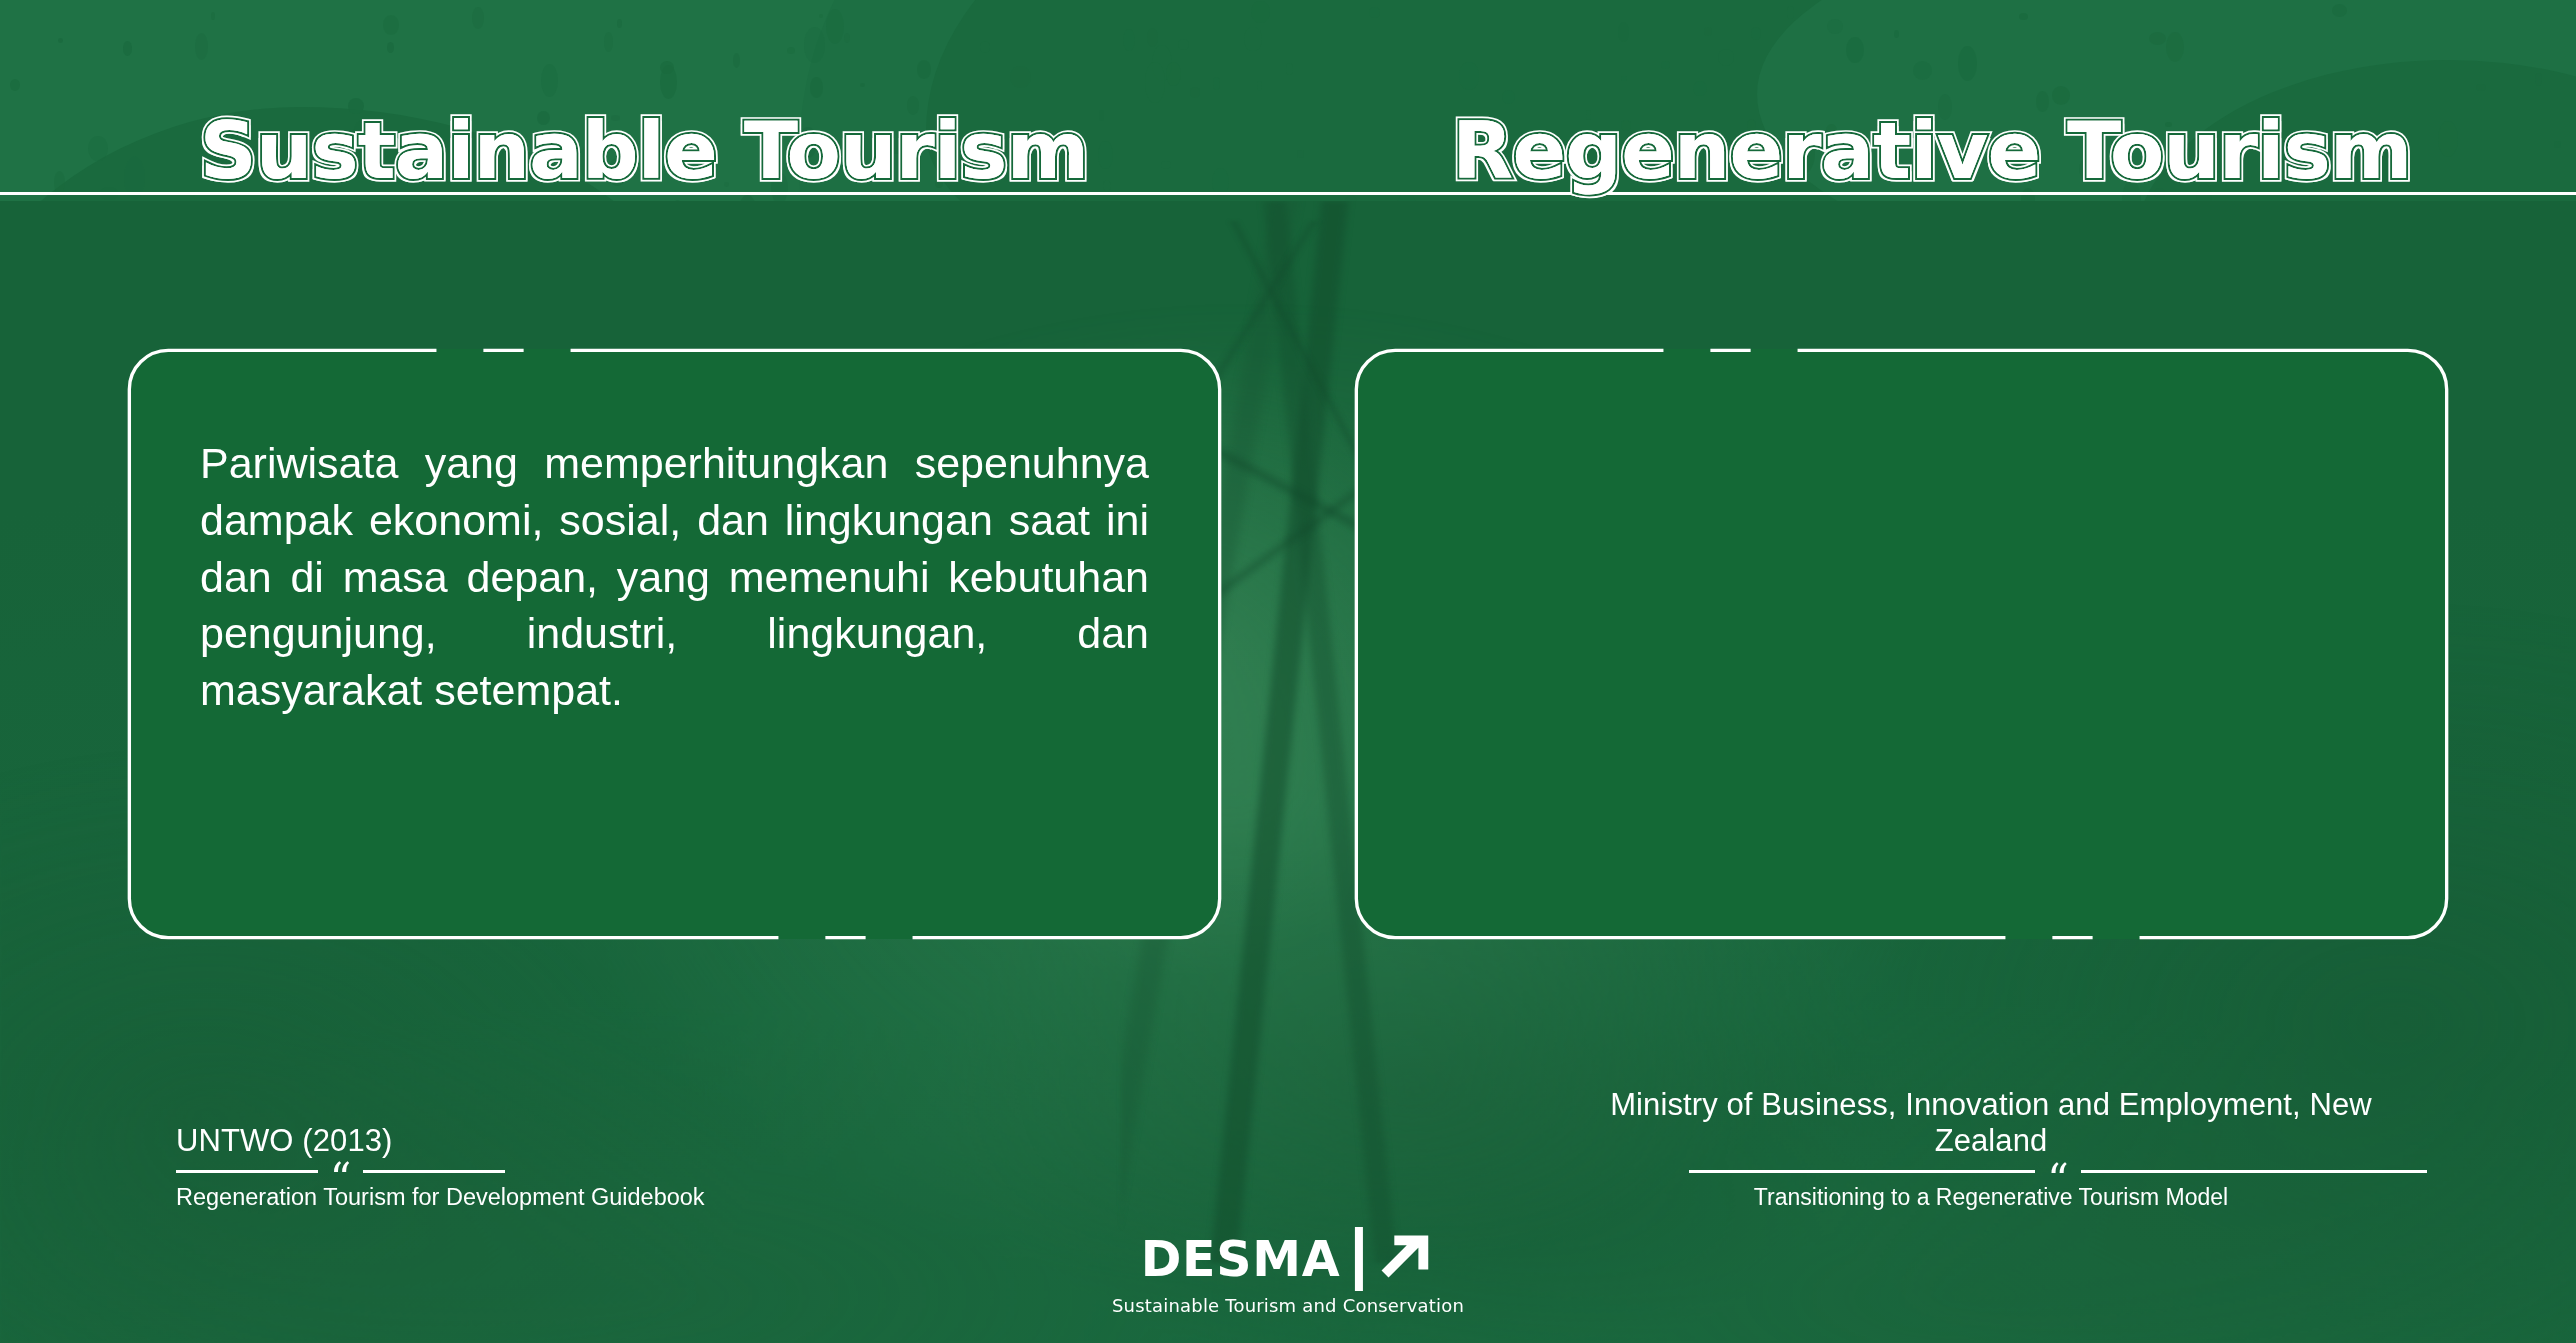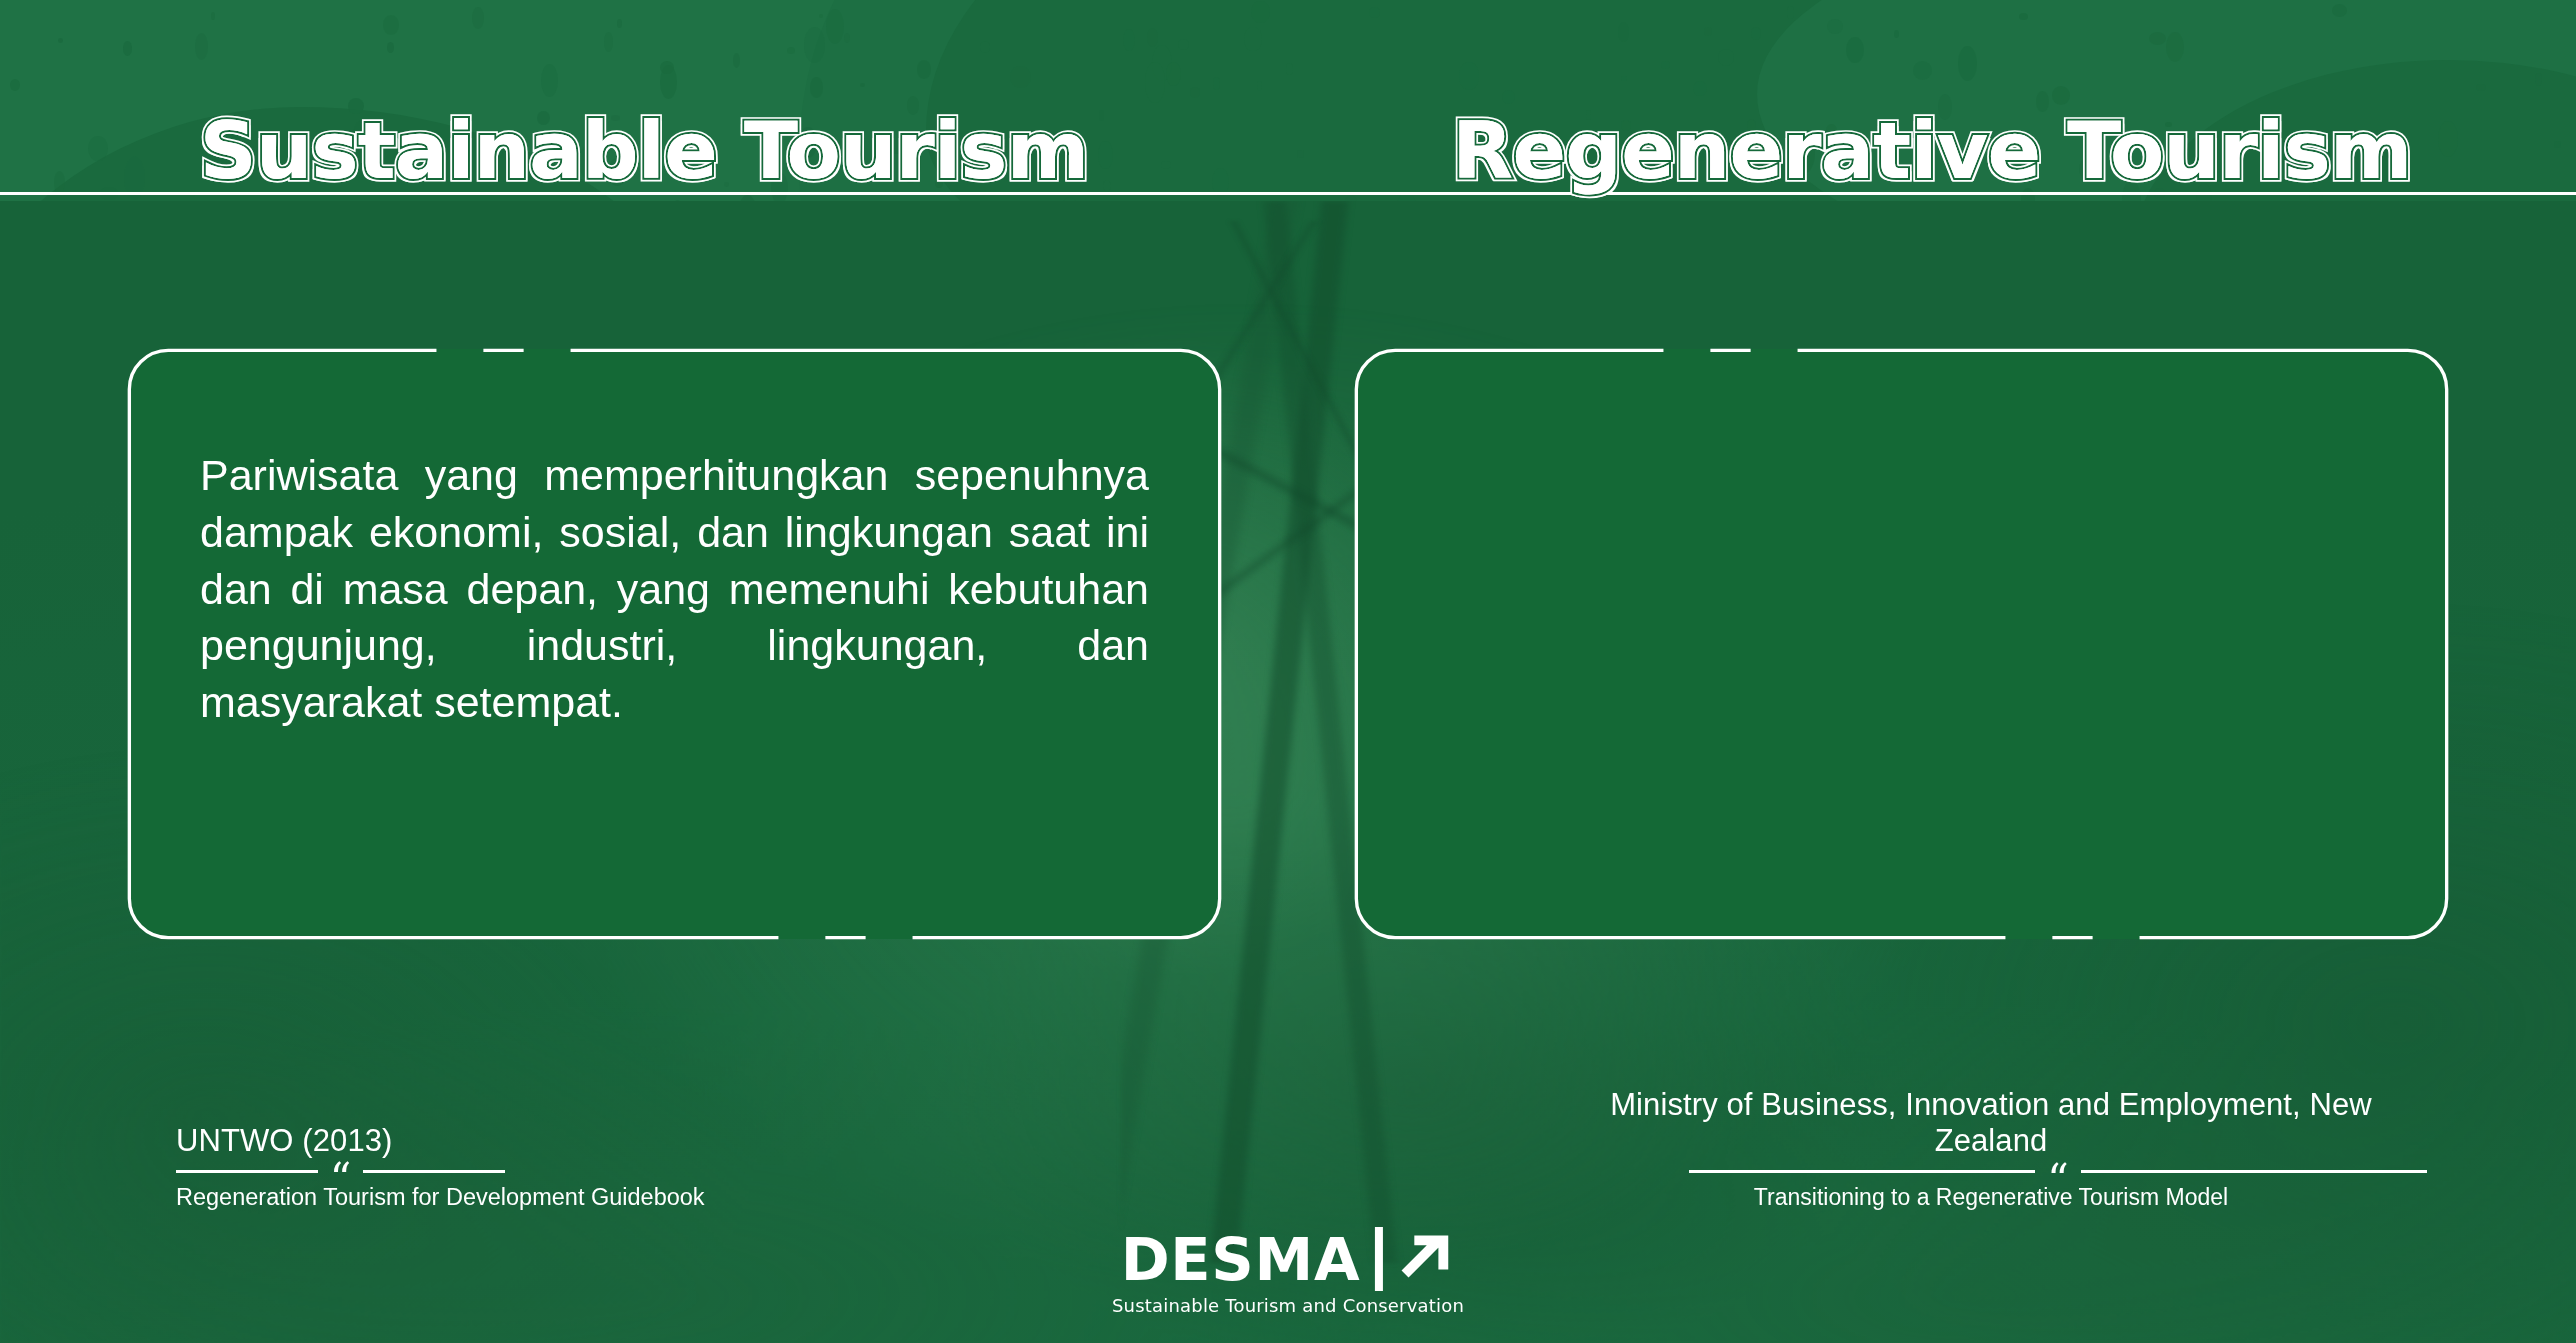--- a/index.html
+++ b/index.html
@@ -122,21 +122,20 @@
   }
   .card-svg{position:absolute;inset:0;width:100%;height:100%;overflow:visible;pointer-events:none;}
   .card-body{
     position:absolute;left:72px;right:72px;top:86px;
     color:#ffffff;
     font-size:43px;
     line-height:1.32;
     text-align:justify;
     text-justify:inter-word;
     font-weight:400;
-    margin-top:12px;
   }
 
   
   .attr{
     position:absolute;bottom:131px;color:#ffffff;
   }
   .attr.left{left:176px;text-align:left;width:671px;}
   .attr.right{right:149px;text-align:center;width:872px;}
   .attr-source{
     font-size:31px;line-height:1.18;font-weight:400;letter-spacing:0.1px;
@@ -158,21 +157,21 @@
   .attr.right .attr-title{font-size:23px;}
 
   
   .logo{
     position:absolute;left:50%;transform:translateX(-50%);
     bottom:27px;text-align:center;color:#ffffff;
   }
   .logo-main{display:flex;align-items:center;justify-content:center;gap:14.8px;}
   .logo-word{
     font-family:"DejaVu Sans", sans-serif;
-    font-weight:700;font-size:59px;letter-spacing:0.7px;line-height:1;text-align:center;
+    font-weight:700;font-size:49px;letter-spacing:0.7px;line-height:1;text-align:center;
   }
   .logo-bar{width:7.4px;height:64px;background:#ffffff;}
   .logo-arrow{width:58px;height:58px;}
   .logo-tag{
     font-family:"DejaVu Sans", sans-serif;
     font-weight:400;font-size:18px;letter-spacing:0.2px;margin-top:4px;
   }
 </style>
 </head>
 <body>

